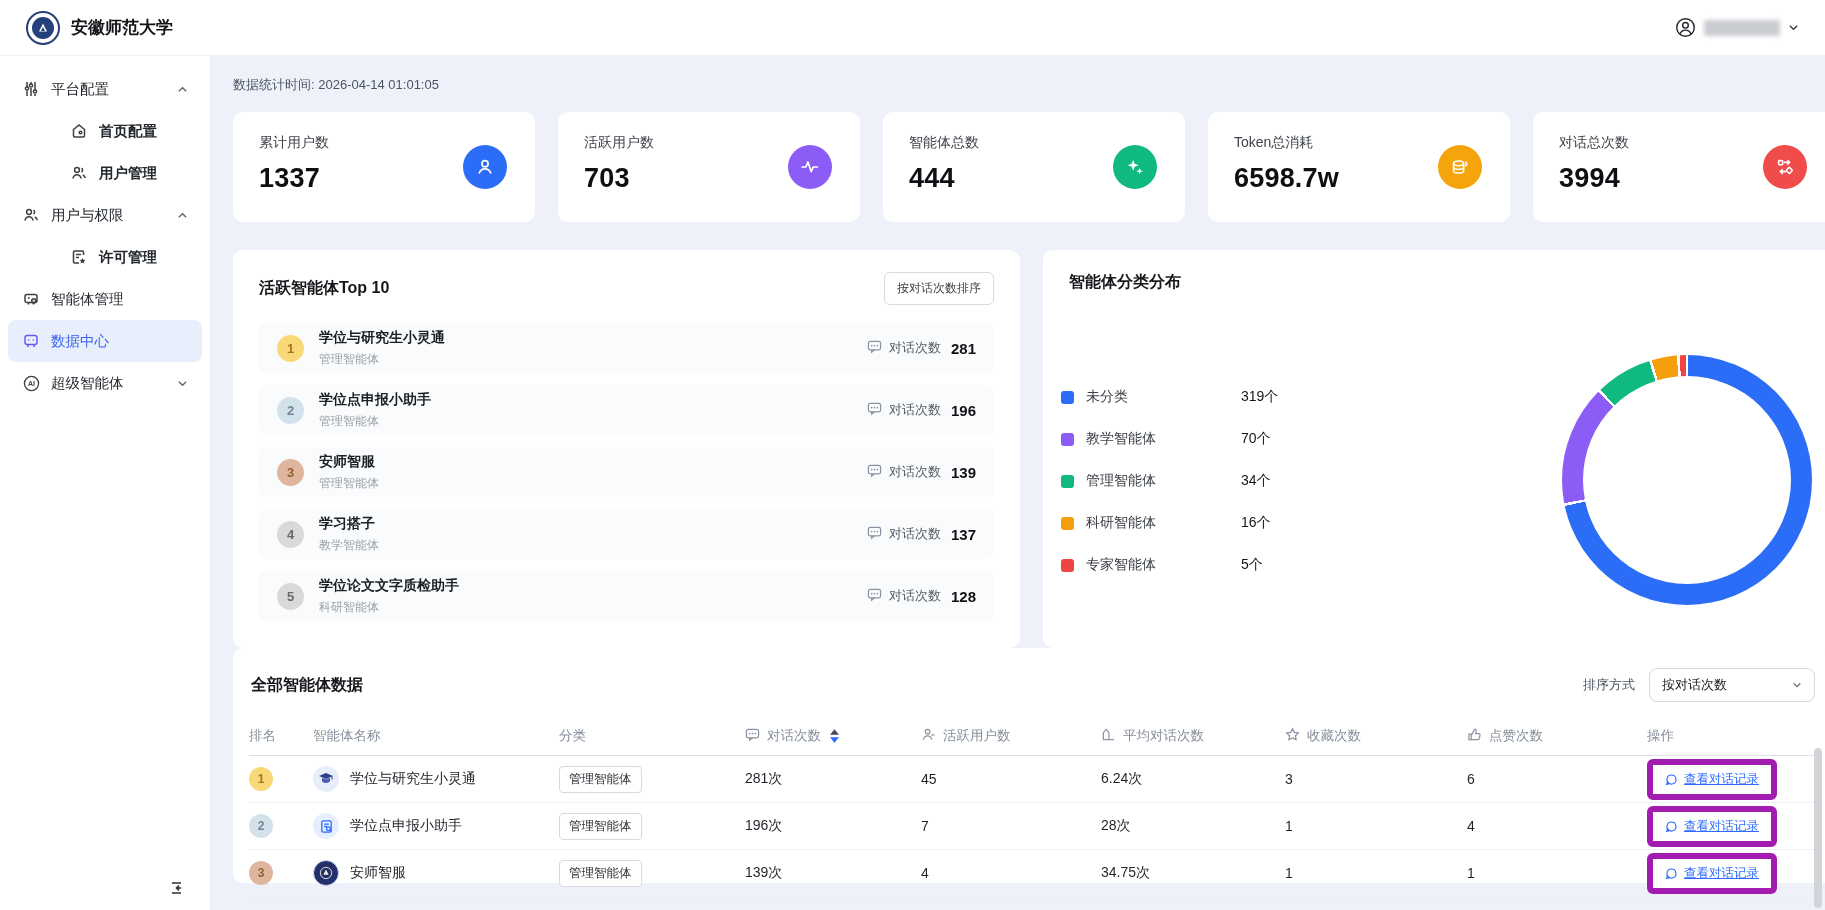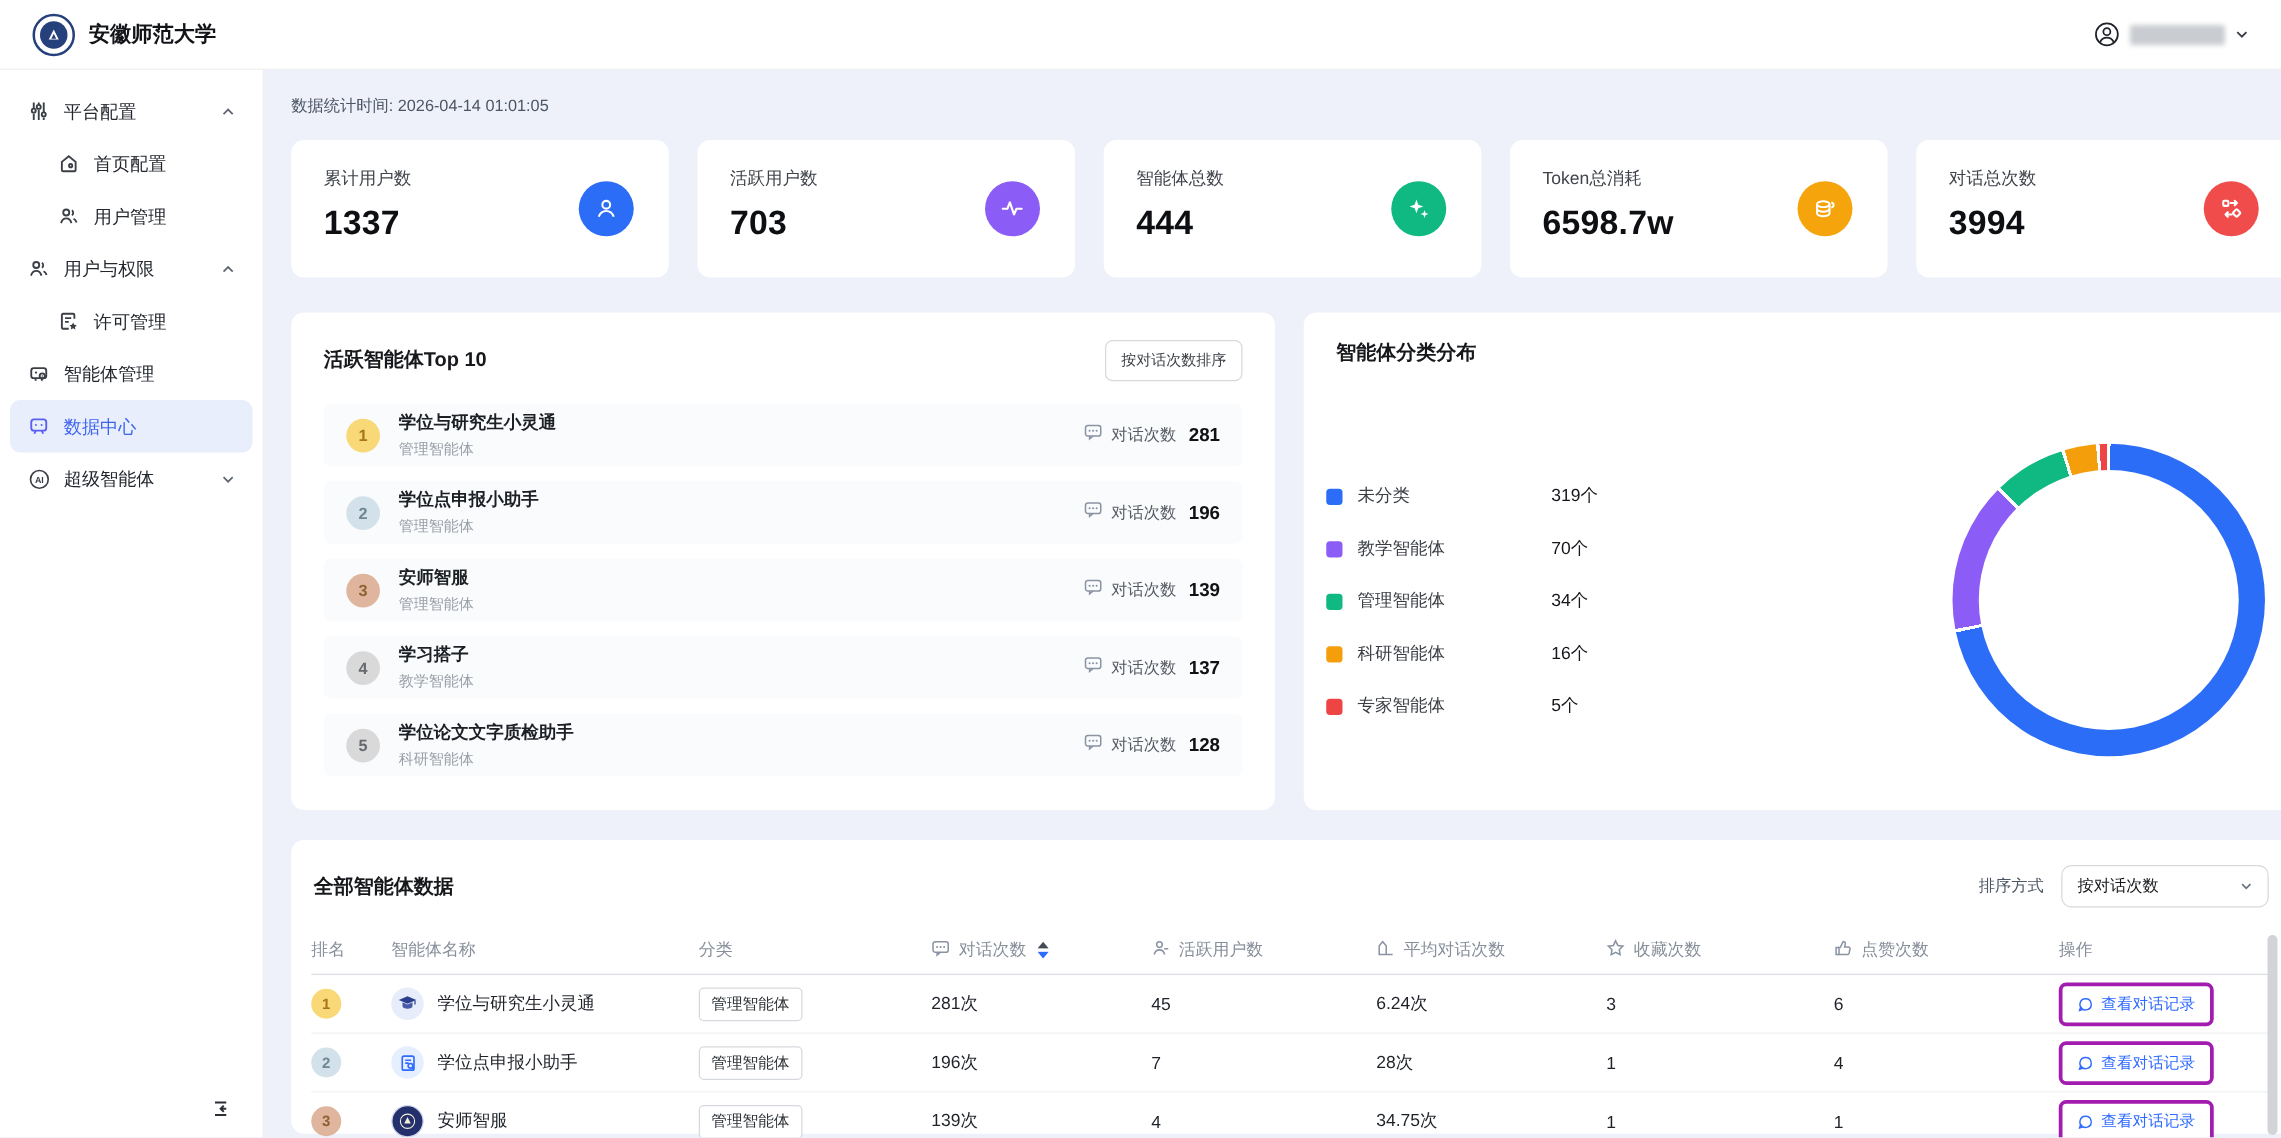--- a/index.html
+++ b/index.html
@@ -17,37 +17,37 @@
   .user-name-blur { width:76px; height:16px; background:#c9ccd1; border-radius:2px; filter:blur(2px); }
 
   
   .app { display:flex; height:854px; }
   .sidebar { width:210px; min-width:210px; background:#fff; padding-top:12px; position:relative; }
   .main { flex:1; padding:20px 0 0 23px; overflow:hidden; }
 
   
   .nav-item { height:42px; display:flex; align-items:center; gap:11px; padding:0 22px; font-size:14.5px; color:#23272e; cursor:pointer; }
   .nav-item .nav-icon { width:18px; display:flex; justify-content:center; }
-  .nav-item.sub { padding-left:46px; }
+  .nav-item.sub { padding-left:70px;font-weight:bold; }
   .nav-item .chev { margin-left:auto; display:flex; }
   .nav-item.active { background:#e8eefc; border-radius:8px; margin:0 8px; padding:0 14px; color:#3d63f0; font-weight:500; }
   .nav-item.active .nav-icon svg { stroke:#5b5ff0; }
   .nav-icon svg { stroke:#3a3f46; }
   .collapse-btn { position:absolute; bottom:10px; right:22px; cursor:pointer; }
 
   
   .stats-time { font-size:13px; color:#4b5563; margin-bottom:18px; }
   .stats-row { display:flex; gap:23px; width:1602px; margin-bottom:28px; }
   .stat-card { width:302px; min-width:302px; height:110px; background:#fff; border-radius:10px; padding:22px 26px; position:relative; }
   .stat-label { font-size:14px; color:#3f434a; }
   .stat-value { font-size:27px; font-weight:700; color:#0d0f12; margin-top:11px; letter-spacing:.2px; }
   .stat-icon { position:absolute; right:28px; top:33px; width:44px; height:44px; border-radius:50%; display:flex; align-items:center; justify-content:center; }
 
   
-  .row2 { display:flex; gap:23px; margin-bottom:24px; }
+  .row2 { display:flex; gap:23px; }
   .panel { background:#fff; border-radius:10px; }
   .top10-panel { width:787px; min-width:787px; height:398px; padding:22px 16px; }
   .panel-head { display:flex; justify-content:space-between; align-items:center; padding:0 10px 18px 10px; }
   .panel-title { font-size:16px; font-weight:700; color:#16181c; }
   .sort-btn { border:1px solid #d9d9d9; border-radius:6px; background:#fff; font-size:12px; color:#3a3f45; padding:7px 12px; cursor:pointer; }
   .t10-row { height:50px; background:#fafbfd; border-radius:6px; margin:0 10px 12px 10px; display:flex; align-items:center; padding:0 18px; }
   .rank-badge { width:27px; height:27px; border-radius:50%; display:flex; align-items:center; justify-content:center; font-size:13px; font-weight:700; margin-right:15px; flex:none; }
   .rank-1 { background:#f8d877; color:#a8741a; }
   .rank-2 { background:#d3e2ea; color:#6f8693; }
   .rank-3 { background:#dfb69d; color:#8d6233; }
@@ -78,21 +78,21 @@
   .thead { height:40px; color:#878f9b; font-size:13.5px; border-bottom:1px solid #dcdfe4; }
   .th { display:flex; align-items:center; gap:7px; }
   .trow { height:47px; border-bottom:1px solid #eef1f4; font-size:14px; color:#1f2329; }
   .cell-name { display:flex; align-items:center; font-weight:500; }
   .avatar { width:26px; height:26px; border-radius:50%; margin-right:11px; display:flex; align-items:center; justify-content:center; flex:none; }
   .av-1 { background:#e8edfb; }
   .av-2 { background:#e6efff; }
   .av-3 { background:#24306b; border:1px solid #cfd6ee; }
   .tag { display:inline-block; border:1px solid #d6d9de; border-radius:4px; padding:4px 9px; font-size:12.5px; color:#2e3338; background:#fff; }
   .badge-sm { width:24px; height:24px; font-size:12px; margin-right:0; }
-  .action-btn { display:inline-flex; align-items:center; gap:6px; border:3px solid #a21caf; color:#2f6bff; border-radius:6px; padding:6px 12px; font-size:12.5px; background:#fff; cursor:pointer; }
+  .action-btn { display:inline-flex; align-items:center; gap:6px; border:6px solid #a21caf; color:#2f6bff; border-radius:6px; padding:6px 12px; font-size:12.5px; background:#fff; cursor:pointer;text-decoration:underline; }
   .carets { display:flex; flex-direction:column; gap:2px; margin-left:2px; cursor:pointer; }
 
   .scroll-thumb { position:absolute; right:3px; top:748px; width:8px; height:160px; background:#d2d4d8; border-radius:4px; z-index:50; cursor:pointer; }
 </style>
 </head>
 <body>
 
 <div class="topbar">
   <div class="brand">
     <div class="logo">

